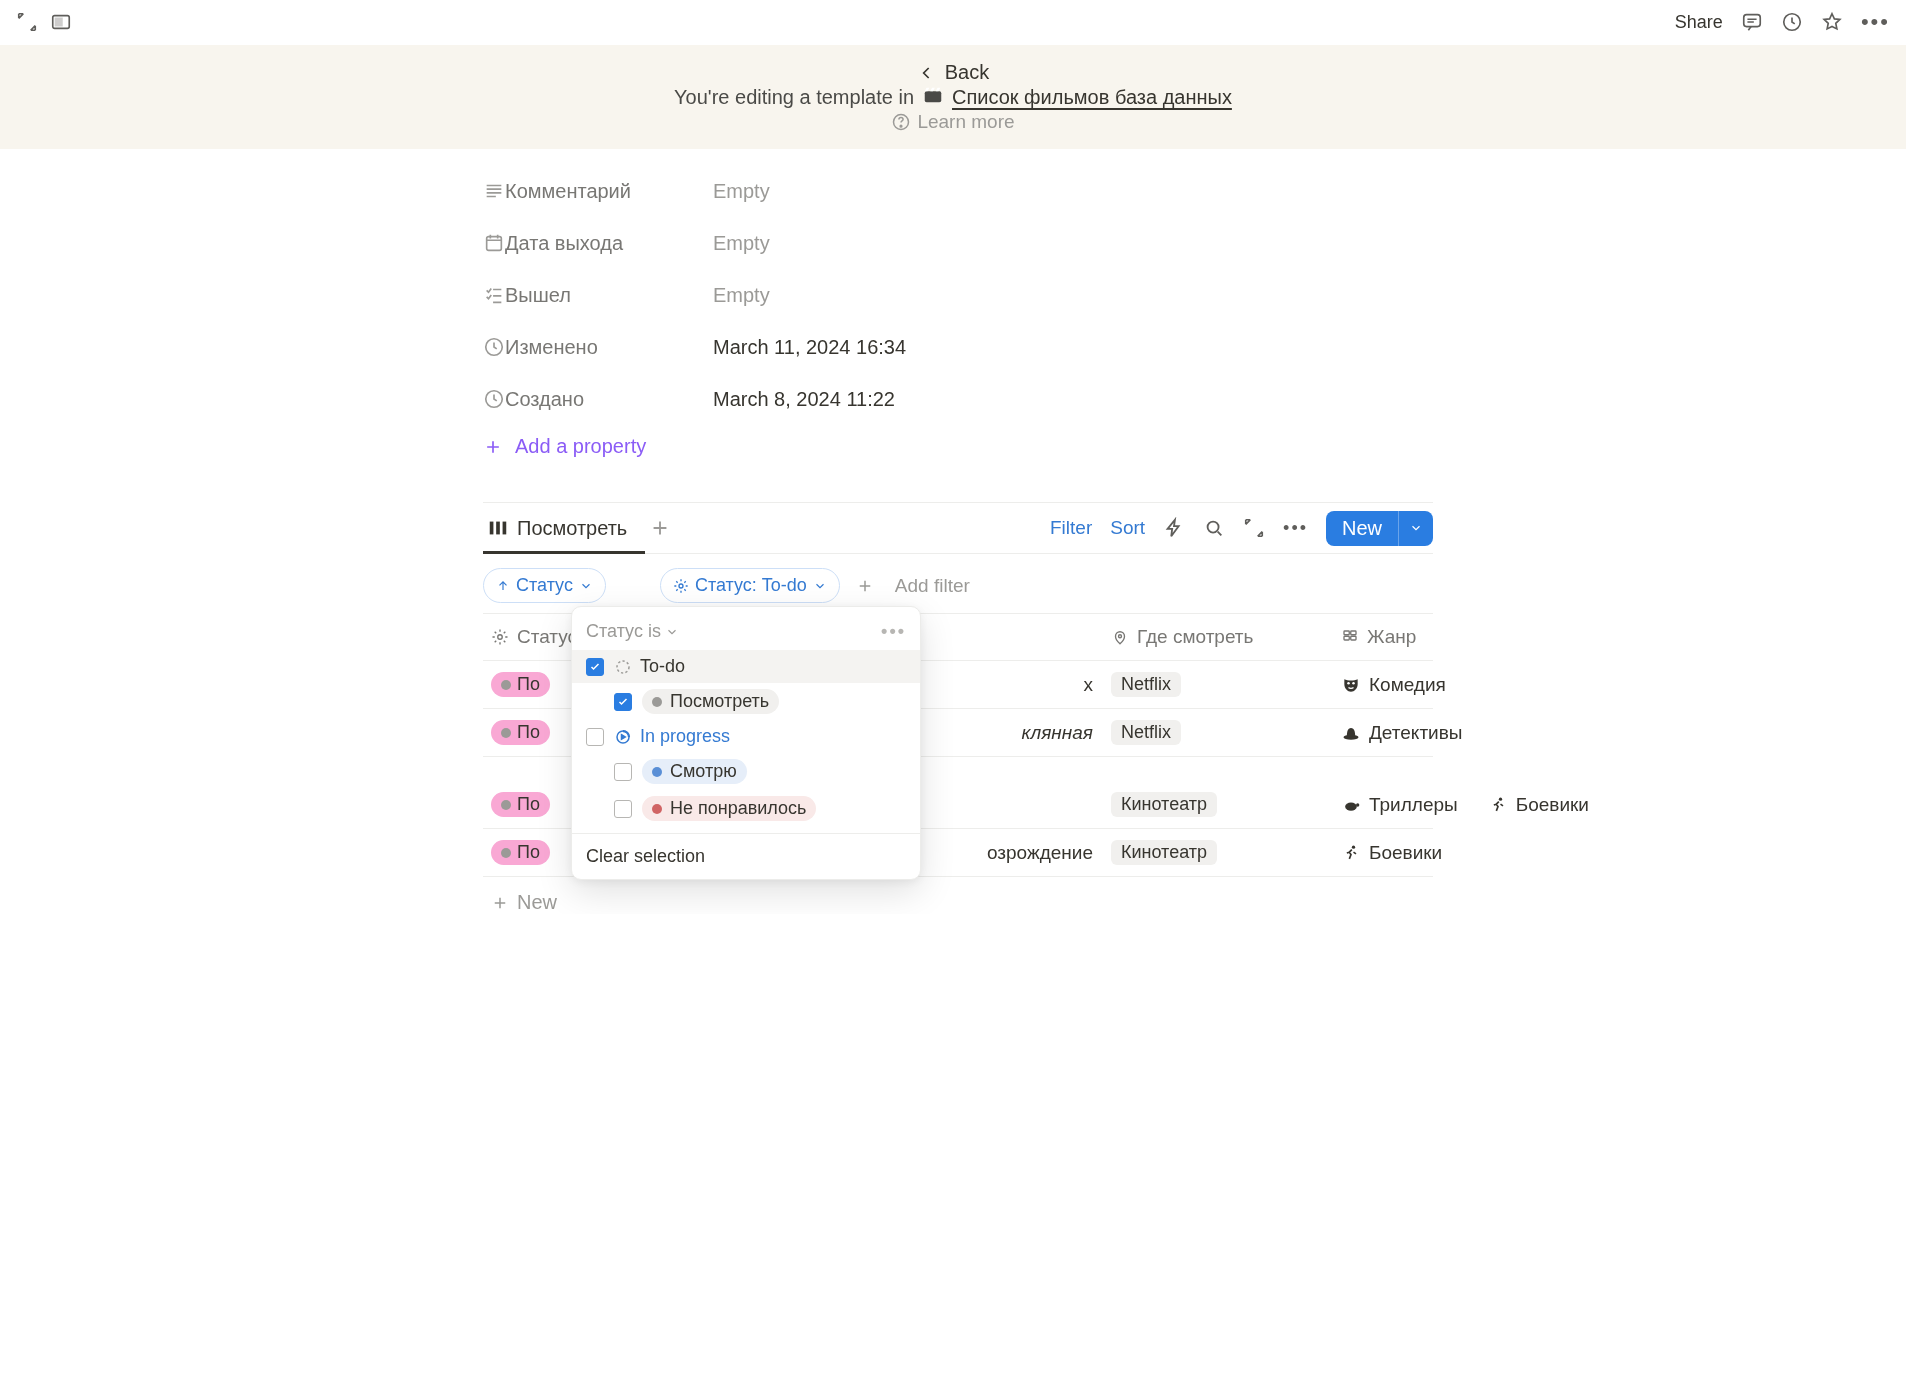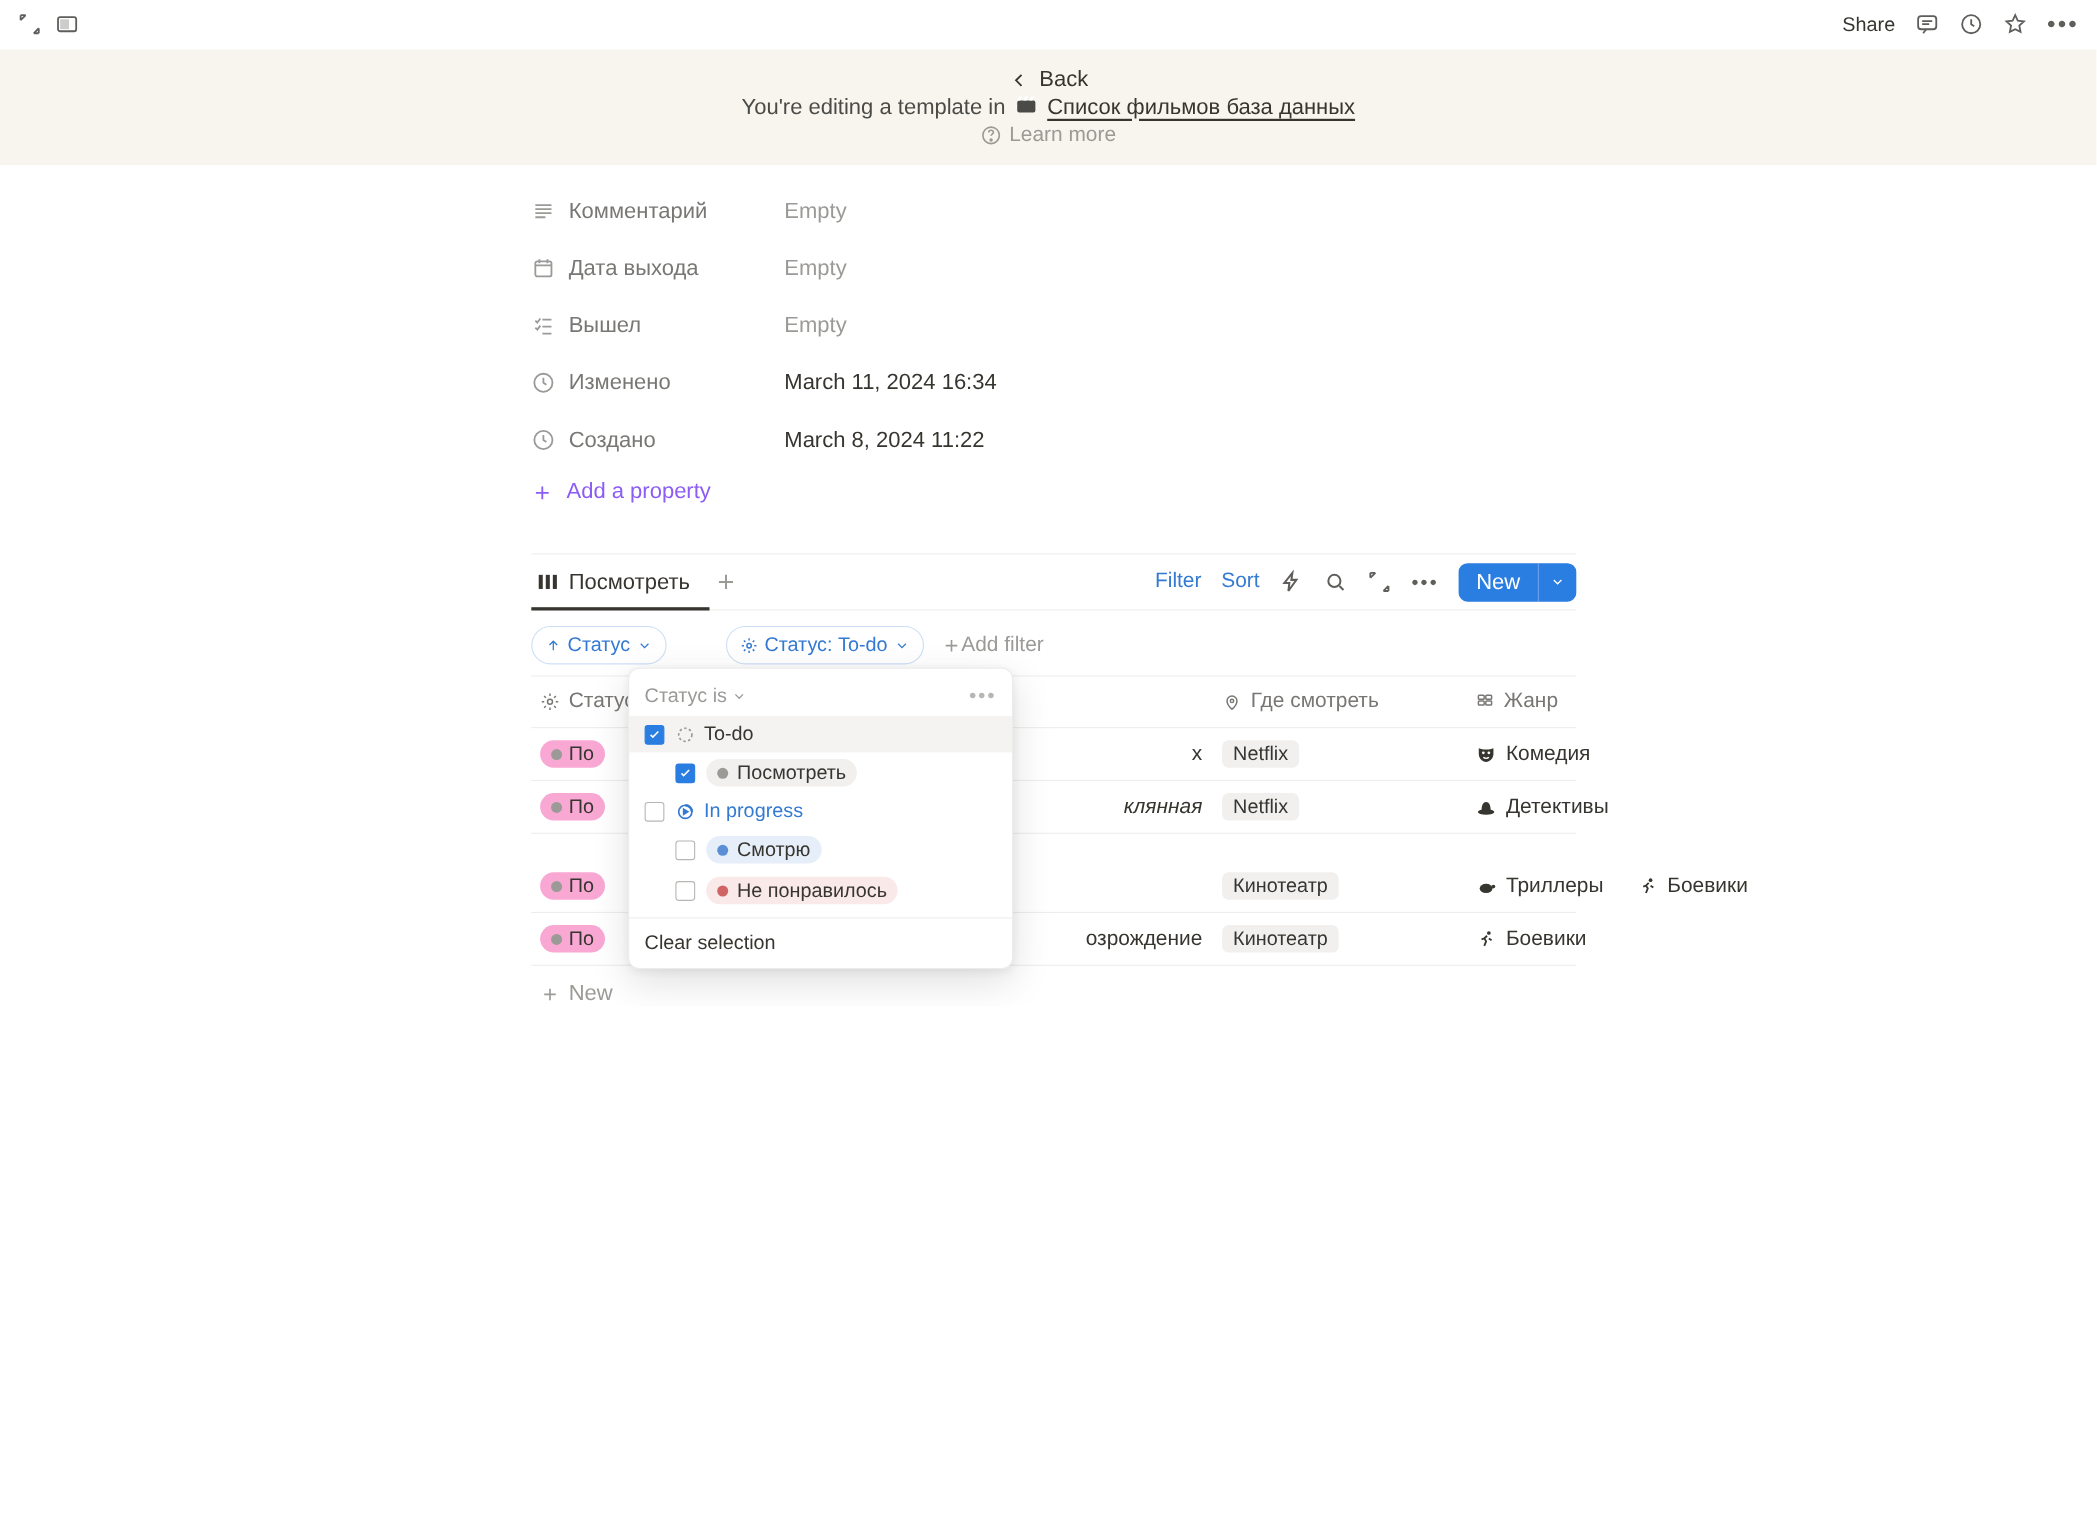--- a/index.html
+++ b/index.html
@@ -45,21 +45,21 @@
     padding-left: 10px;
   }
 
   .prop-row {
     display:flex;
     align-items:center;
     height: 52px;
     font-size: 20px;
   }
   .prop-label {
-    display:flex; align-items:center; gap:12px;
+    display:flex; align-items:center; 
     width: 230px;
     color:#787774;
   }
   .prop-label .pi { width:22px; height:22px; display:inline-flex; align-items:center; justify-content:center; color:#9b9a97; }
   .prop-value { color:#37352f; }
   .prop-value.empty { color:#9b9a97; }
 
   .add-property {
     display:flex; align-items:center; gap:12px;
     color:#8b5cf6; font-size:20px; margin-top:10px;
@@ -103,21 +103,21 @@
   .filter-row {
     display:flex; align-items:center; gap:16px; padding:14px 0 10px 0;
     font-size:18px;
   }
   .pill {
     display:inline-flex; align-items:center; gap:6px;
     border:1px solid #cddff7; background:#fff; color:#347ad2;
     padding:6px 12px; border-radius:20px; font-size:18px;
   }
   .pill .pch { width:14px; height:14px; }
-  .add-filter { color:#9b9a97; display:flex; align-items:center; gap:0; font-size:19px; }
+  .add-filter { color:#9b9a97; display:flex; align-items:center; gap:21px; font-size:19px; }
 
   .table-head, .table-row {
     display:grid;
     grid-template-columns: 260px 360px 230px 1fr;
     align-items:center;
     height:48px;
     border-bottom:1px solid #ededeb;
     font-size:19px;
   }
   .table-head { color:#787774; border-top:1px solid #ededeb; }

